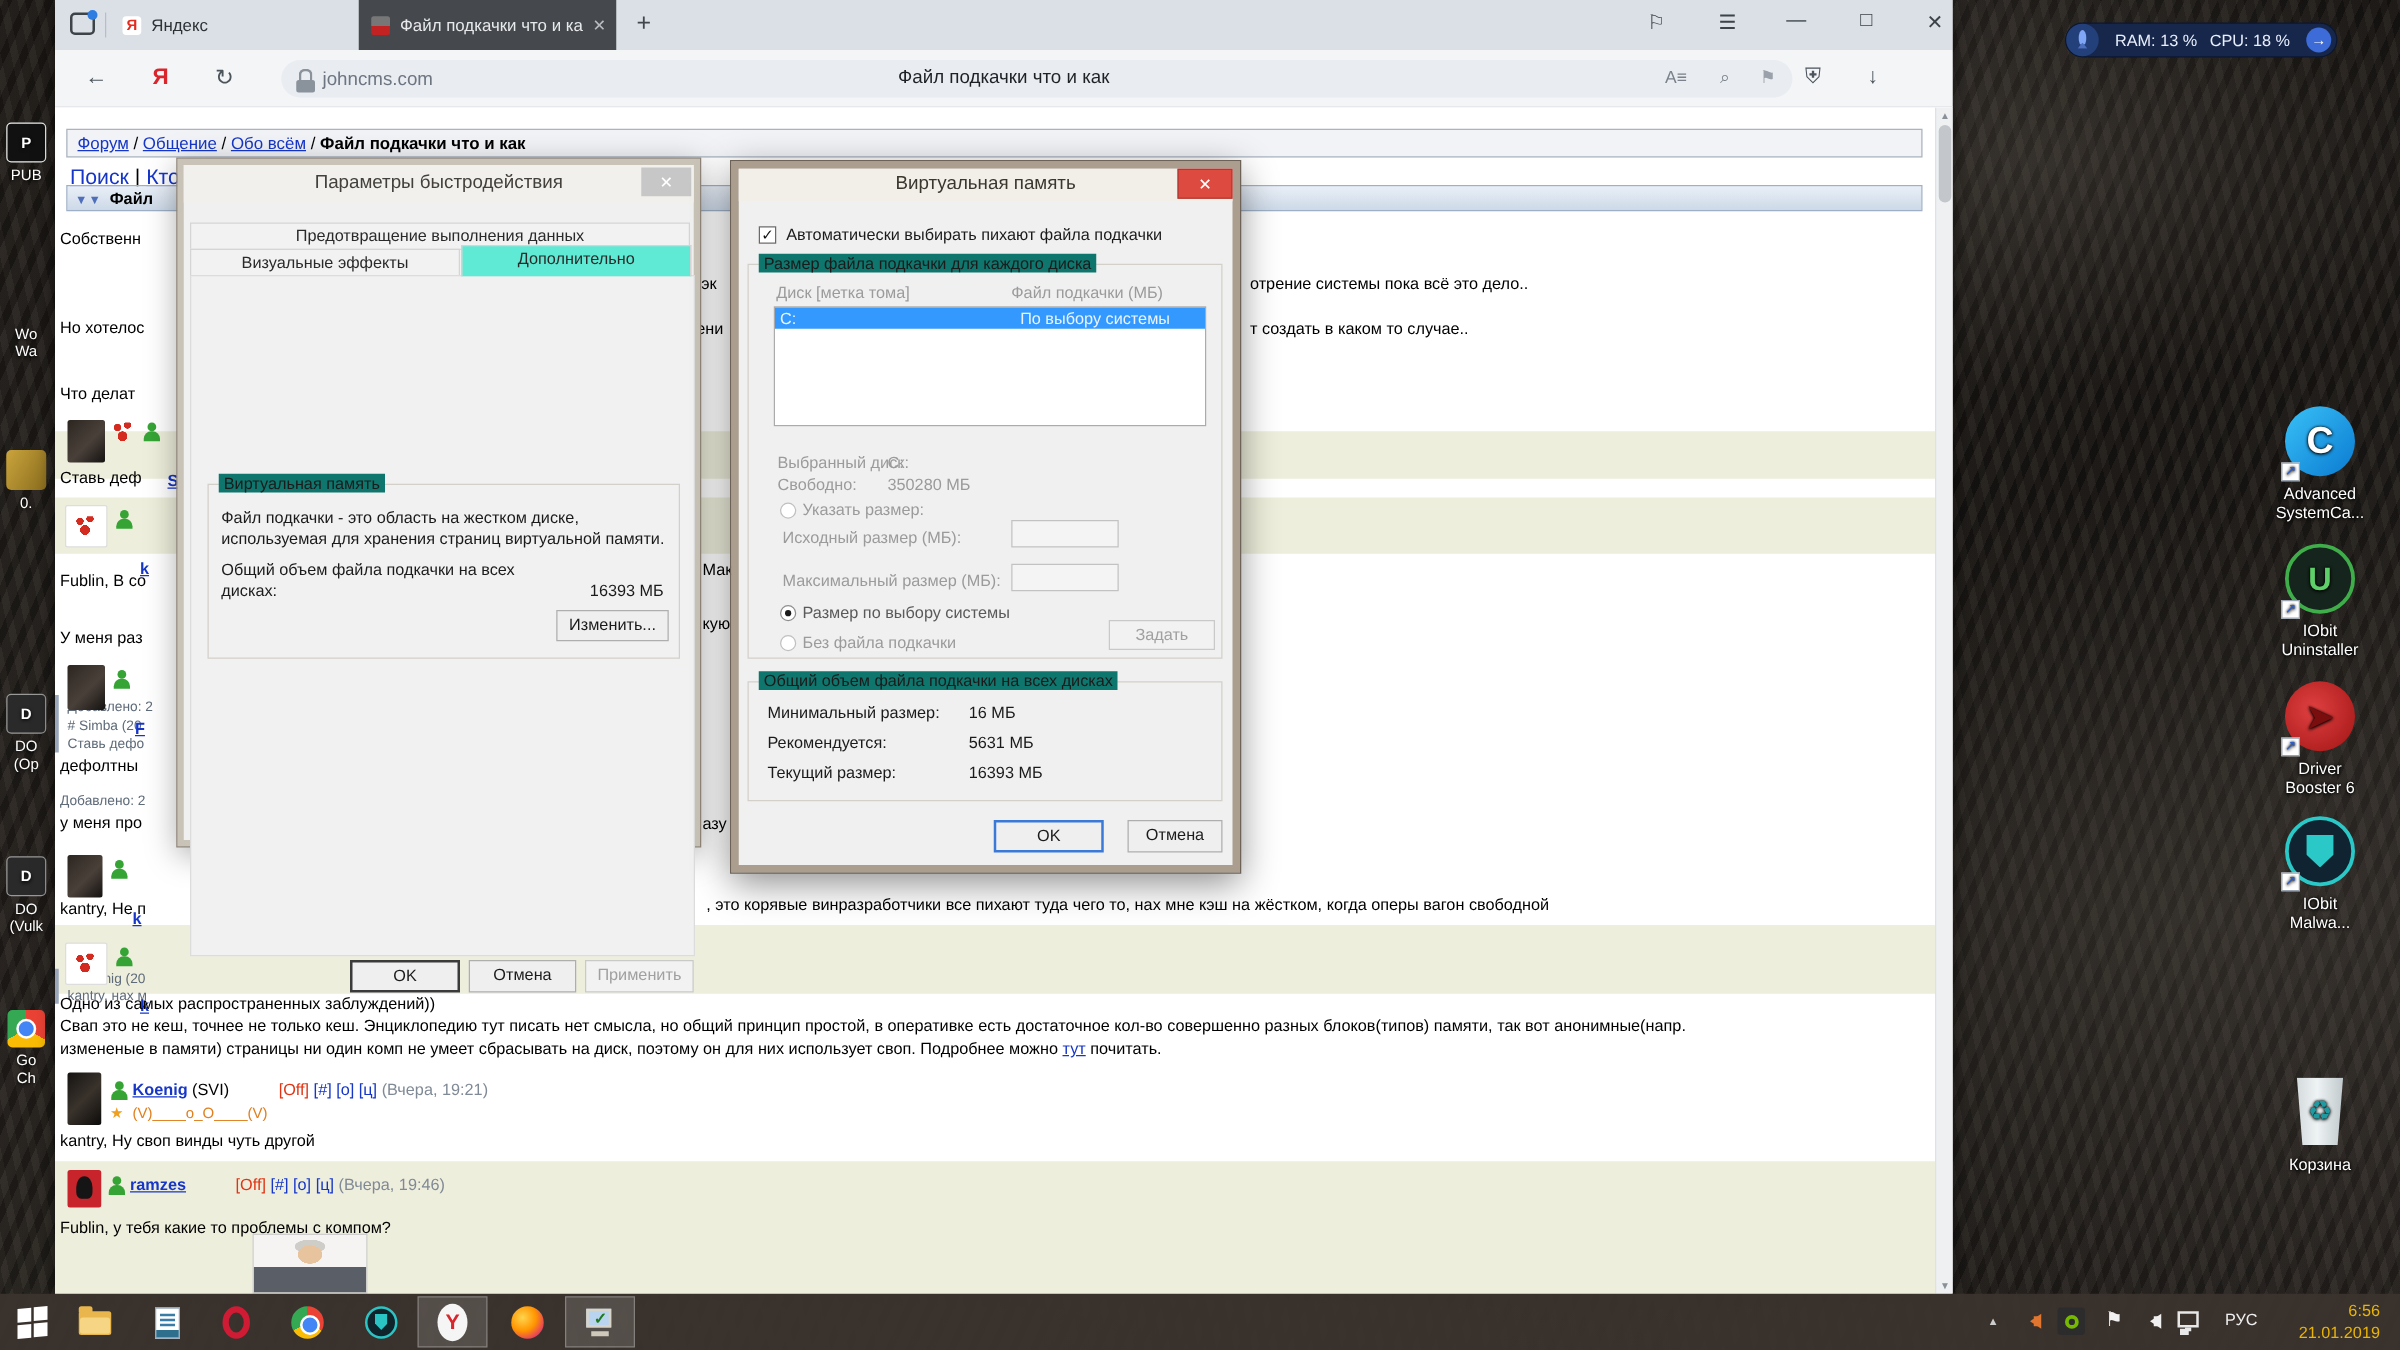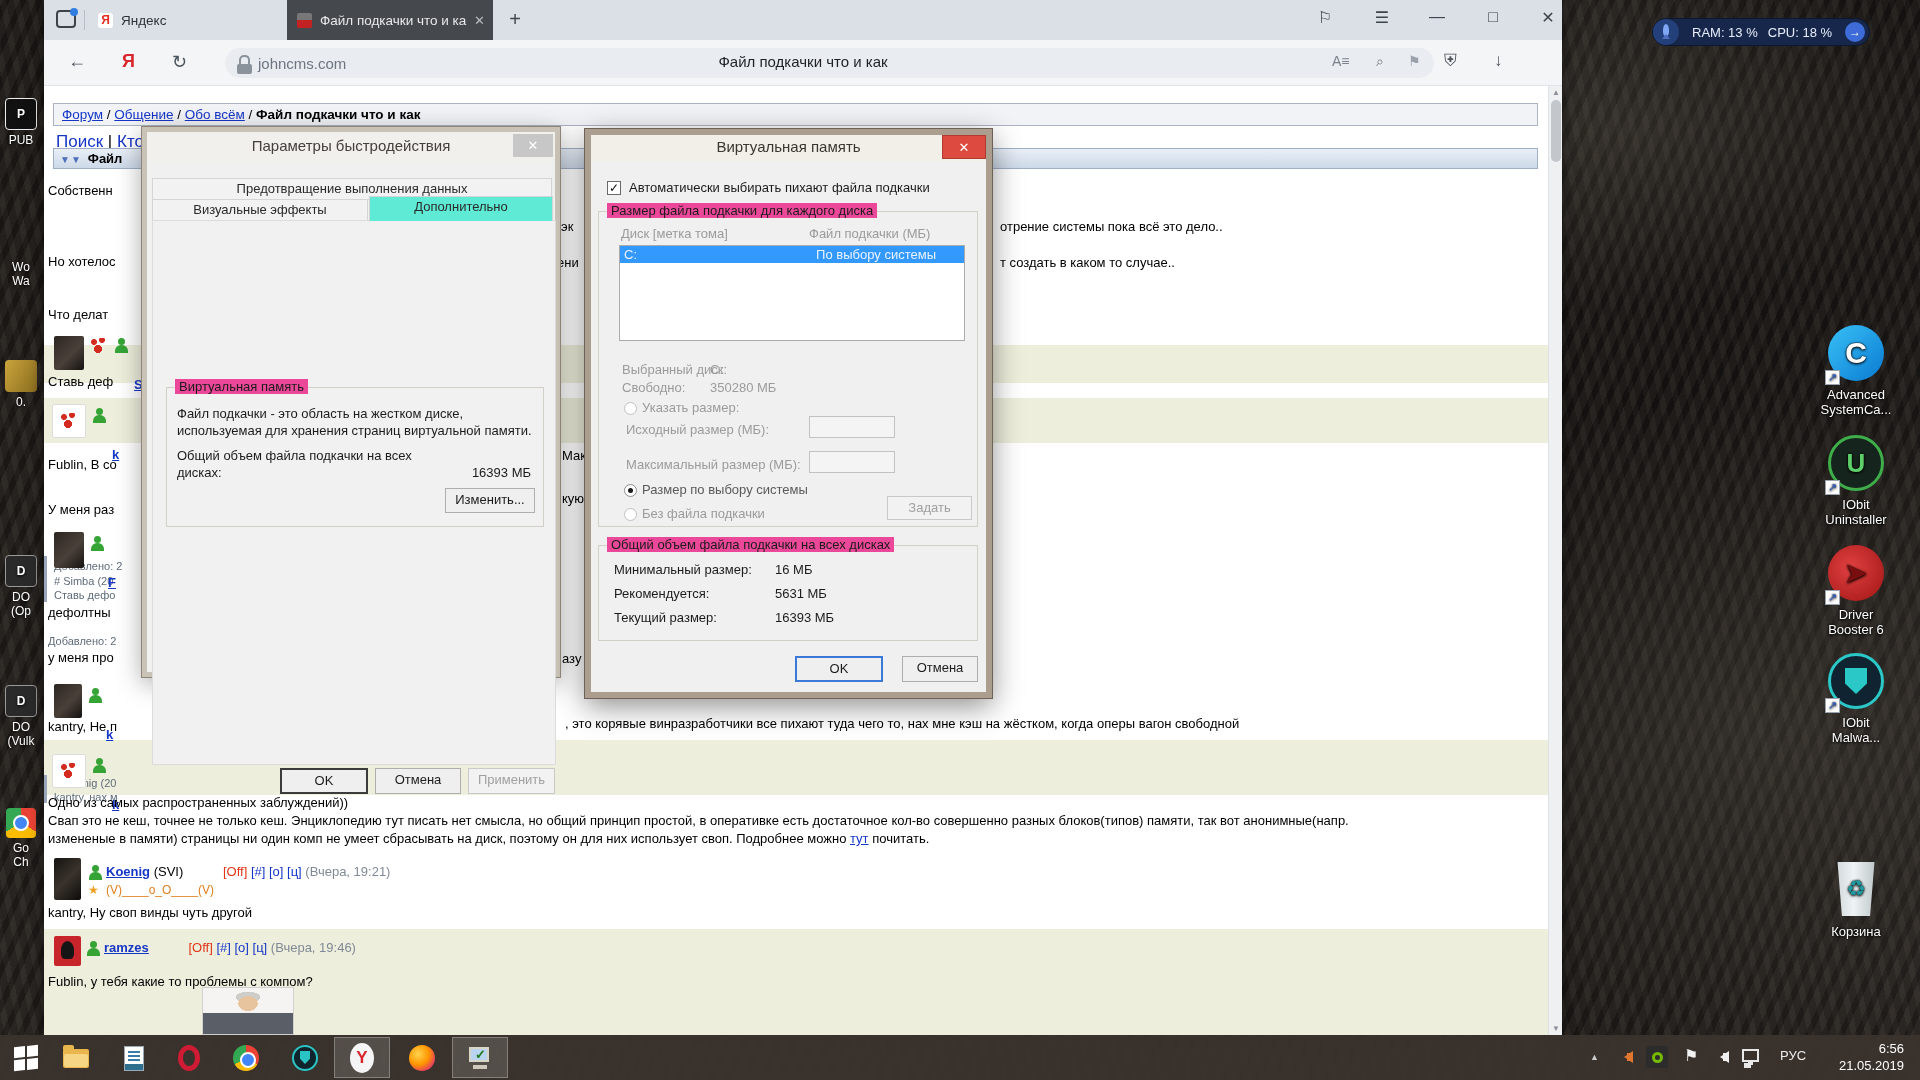--- a/index.html
+++ b/index.html
@@ -95,21 +95,21 @@
       radial-gradient(ellipse 16px 12px at 50% 34%, #e8c49e 60%, transparent 62%),
       radial-gradient(ellipse 20px 9px at 50% 20%, #cfcdc8 60%, transparent 62%),
       linear-gradient(#f5f4f2 55%, #5a5e66 55%); }
   .scrollbar { position:absolute; right:0; top:0; bottom:0; width:14px; background:#eef0f2; border-left:1px solid #dfe2e5; }
   .scrollbar .thumb { position:absolute; left:2px; top:14px; width:10px; height:62px; background:#c3c7cc; border-radius:5px; }
   .scrollbar .sarr { position:absolute; left:0; width:14px; font-size:8px; color:#8a9098; text-align:center; }
 
   
   .dlg { position:absolute; background:#f0f0f0; font-size:13px; color:#1b1b1b; }
   .dlg .grp { position:absolute; border:1px solid #d3d0ca; }
-  .dlg .grplbl { position:absolute; top:-9px; left:8px; background:#ec4899; padding:0 4px; white-space:nowrap; }
+  .dlg .grplbl { position:absolute; top:-9px; left:8px; background:#0f766e; padding:0 4px; white-space:nowrap; }
   .dim { color:#9b9b9b; }
   .btn { position:absolute; background:#efefef; border:1px solid #aeaeae; text-align:center; font-size:13px; color:#1b1b1b; padding-top:3px; }
   .btn.focus-dark { border:2px solid #3b3b3b; }
   .btn.focus-blue { border:2px solid #3a79d8; }
   .btn.disabled { color:#a0a0a0; border-color:#c9c9c9; background:#f2f2f2; }
   .radio { position:absolute; width:13px; height:13px; border:1px solid #8f8f8f; border-radius:50%; background:#fff; }
   .radio.dis { border-color:#c0c0c0; }
   .radio.sel::after { content:""; position:absolute; left:3px; top:3px; width:5px; height:5px; border-radius:50%; background:#1a1a1a; }
   .checkbox { position:absolute; width:14px; height:14px; border:1px solid #6a6a6a; background:#fff; font-size:12px; line-height:13px; text-align:center; color:#111; }
   .checkbox::after { content:"\2713"; }
@@ -151,21 +151,21 @@
   .sysic .chk { position:absolute; left:8px; top:2px; color:#1f7a1f; font-size:13px; font-weight:bold; }
   .sysic .base { position:absolute; left:6px; bottom:2px; width:14px; height:4px; background:#cfc9bb; }
   .tray { position:absolute; top:0; height:45px; color:#eee; }
   .speaker { width:0; height:0; border:6px solid transparent; border-right:9px solid currentColor; position:relative; }
   .speaker::before { content:""; position:absolute; left:3px; top:-4px; width:4px; height:8px; background:currentColor; }
   .flagic { font-size:16px; color:#f2f2f2; position:relative; }
   .netic { position:relative; width:17px; height:13px; border:2px solid #e8e8e8; }
   .netic::after { content:""; position:absolute; left:4px; bottom:-5px; width:5px; height:3px; background:#e8e8e8; box-shadow:-3px 2px 0 1px #e8e8e8; }
   .nvic { width:22px; height:22px; background:#2c2c2c; border-radius:3px; display:flex; align-items:center; justify-content:center; }
   .nvic div { width:11px; height:11px; border-radius:50%; border:3px solid #76b900; }
-  .clock { position:absolute; right:16px; top:5px; text-align:right; color:#ffffff; font-size:13px; line-height:17px; }
+  .clock { position:absolute; right:16px; top:5px; text-align:right; color:#eab308; font-size:13px; line-height:17px; }
 </style>
 </head>
 <body>
 
 <div class="screen">
 
   <div class="ldicon" style="left:0;top:98px">
     <div class="mini" style="background:#111;border:1px solid #eee">P</div>
     <div>PUB</div>
   </div>
@@ -503,16 +503,16 @@
     <div class="tray flagic" style="left:1684px;top:11px">⚑</div>
     <div class="tray" style="left:1714px;top:16px;color:#f0f0f0">
         <div class="speaker"></div>
       </div>
     <div class="tray" style="left:1742px;top:14px">
         <div class="netic"></div>
       </div>
     <div class="tray" style="left:1780px;top:13px;font-size:13px">РУС</div>
     <div class="clock">
       <div>6:56</div>
-      <div>21.05.2019</div>
+      <div>21.01.2019</div>
     </div>
   </div>
 </div>
 
 </body></html>

